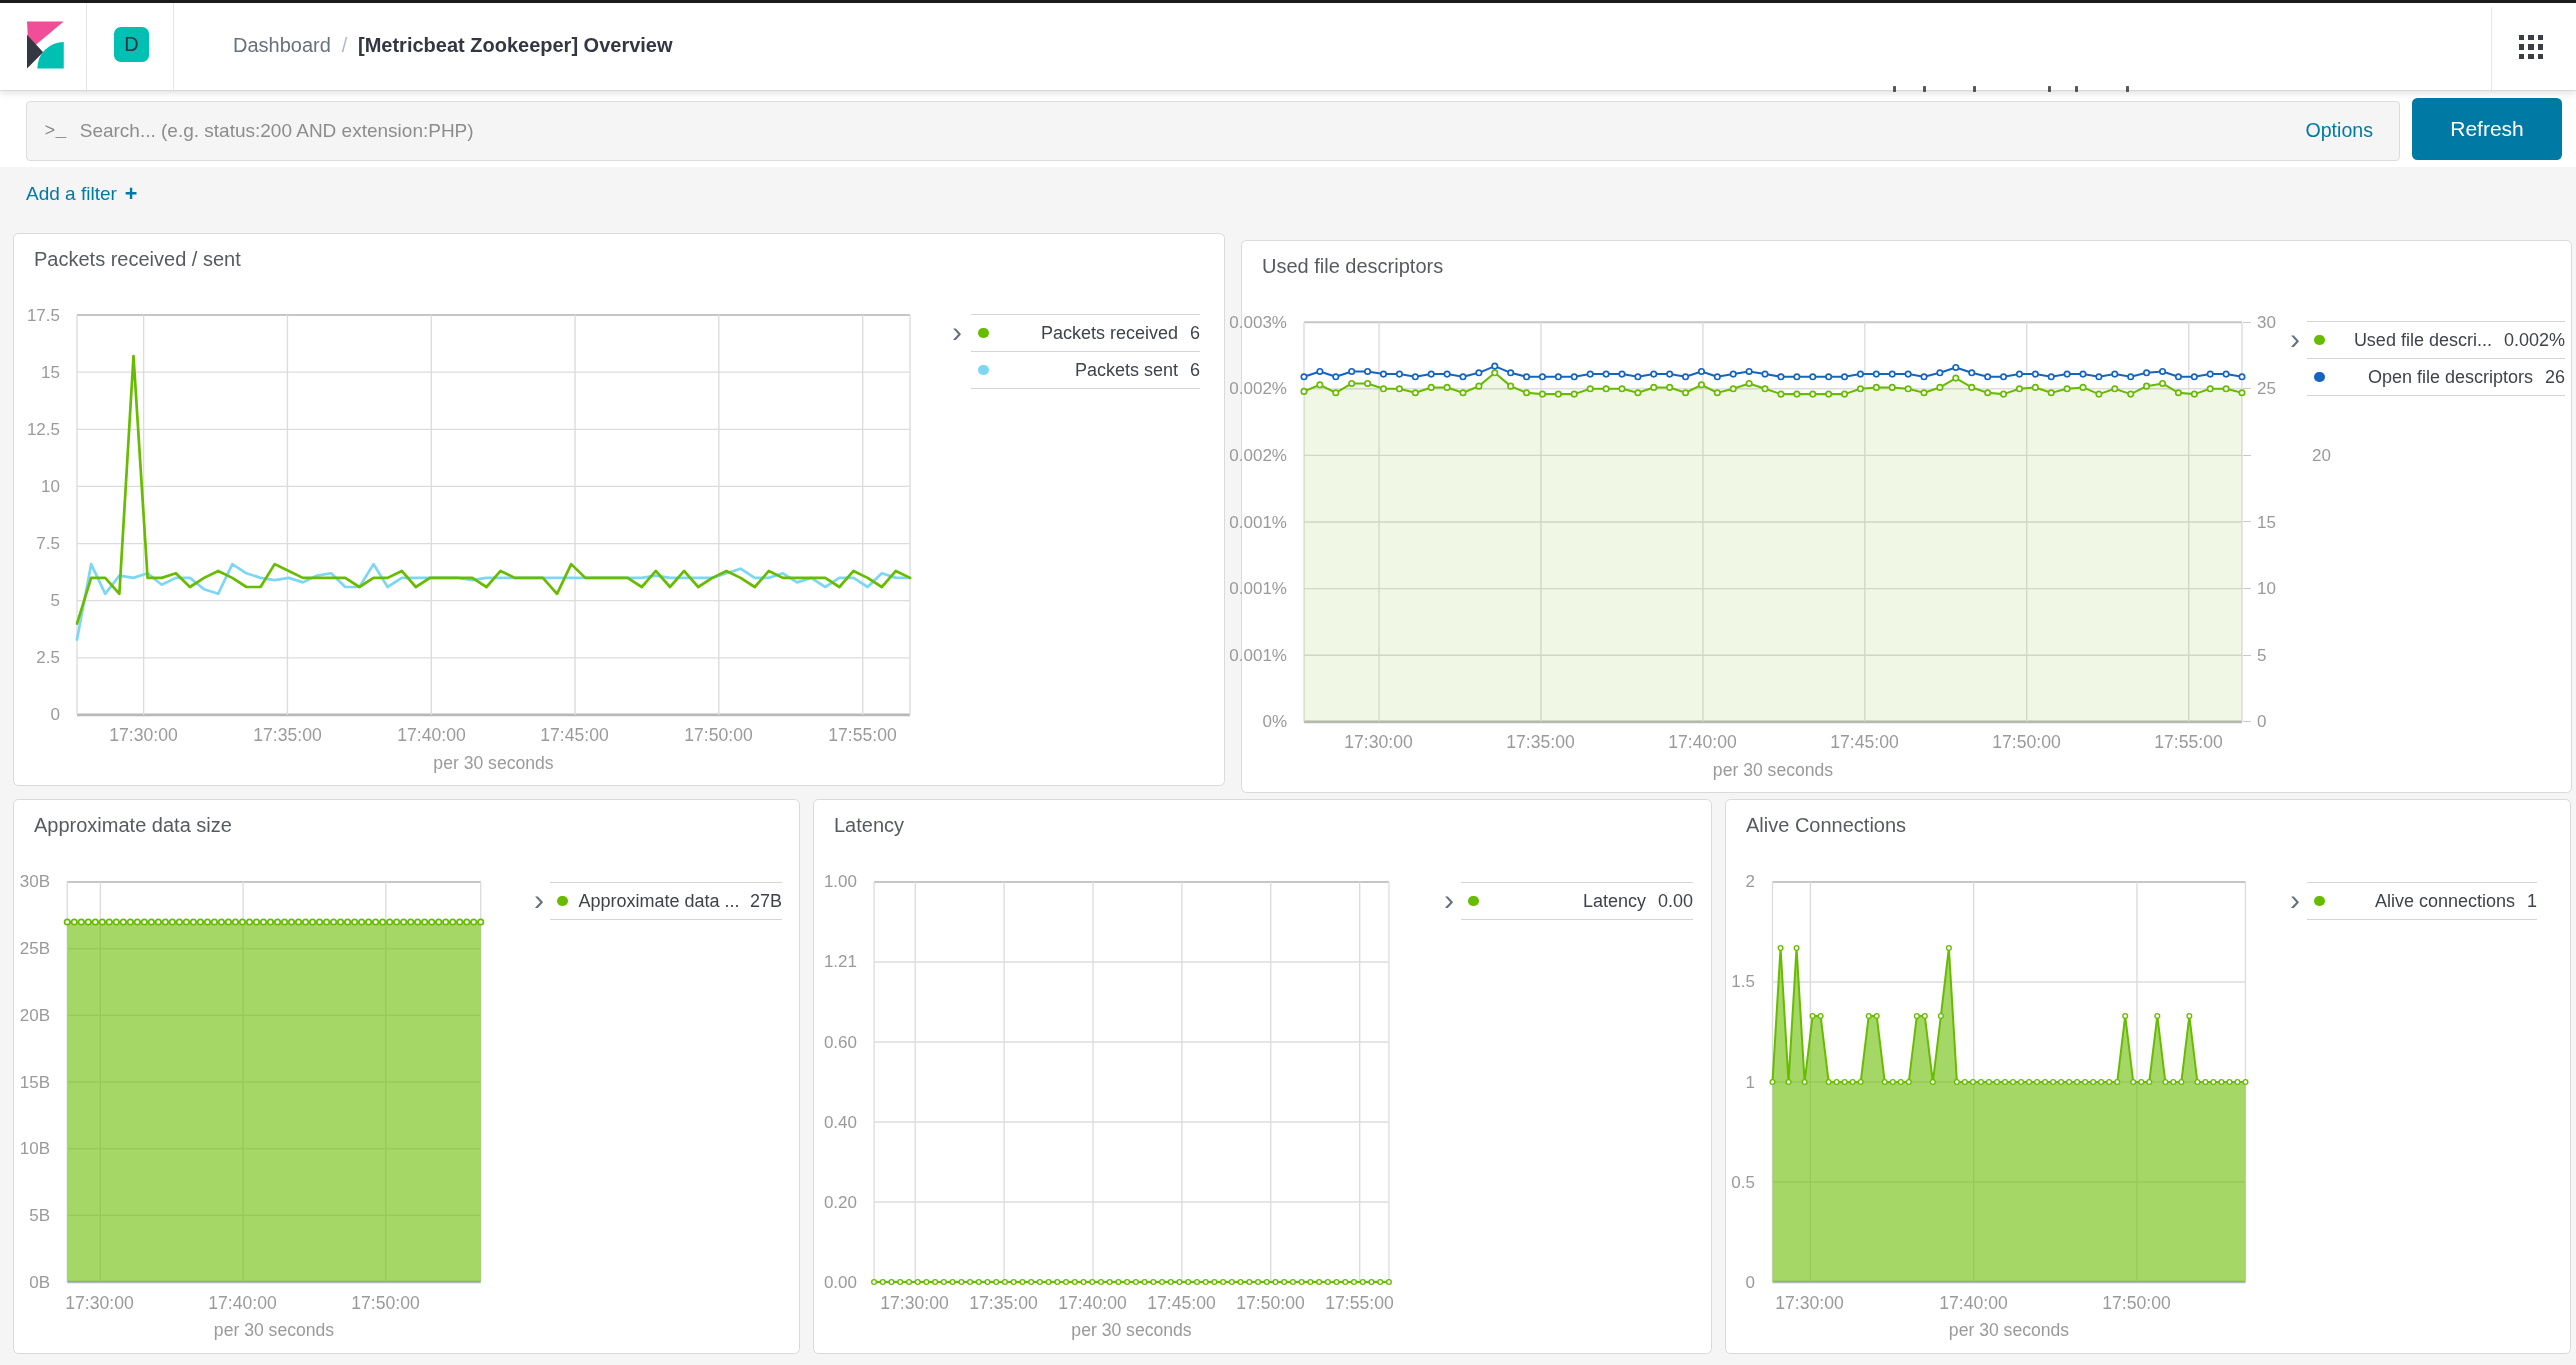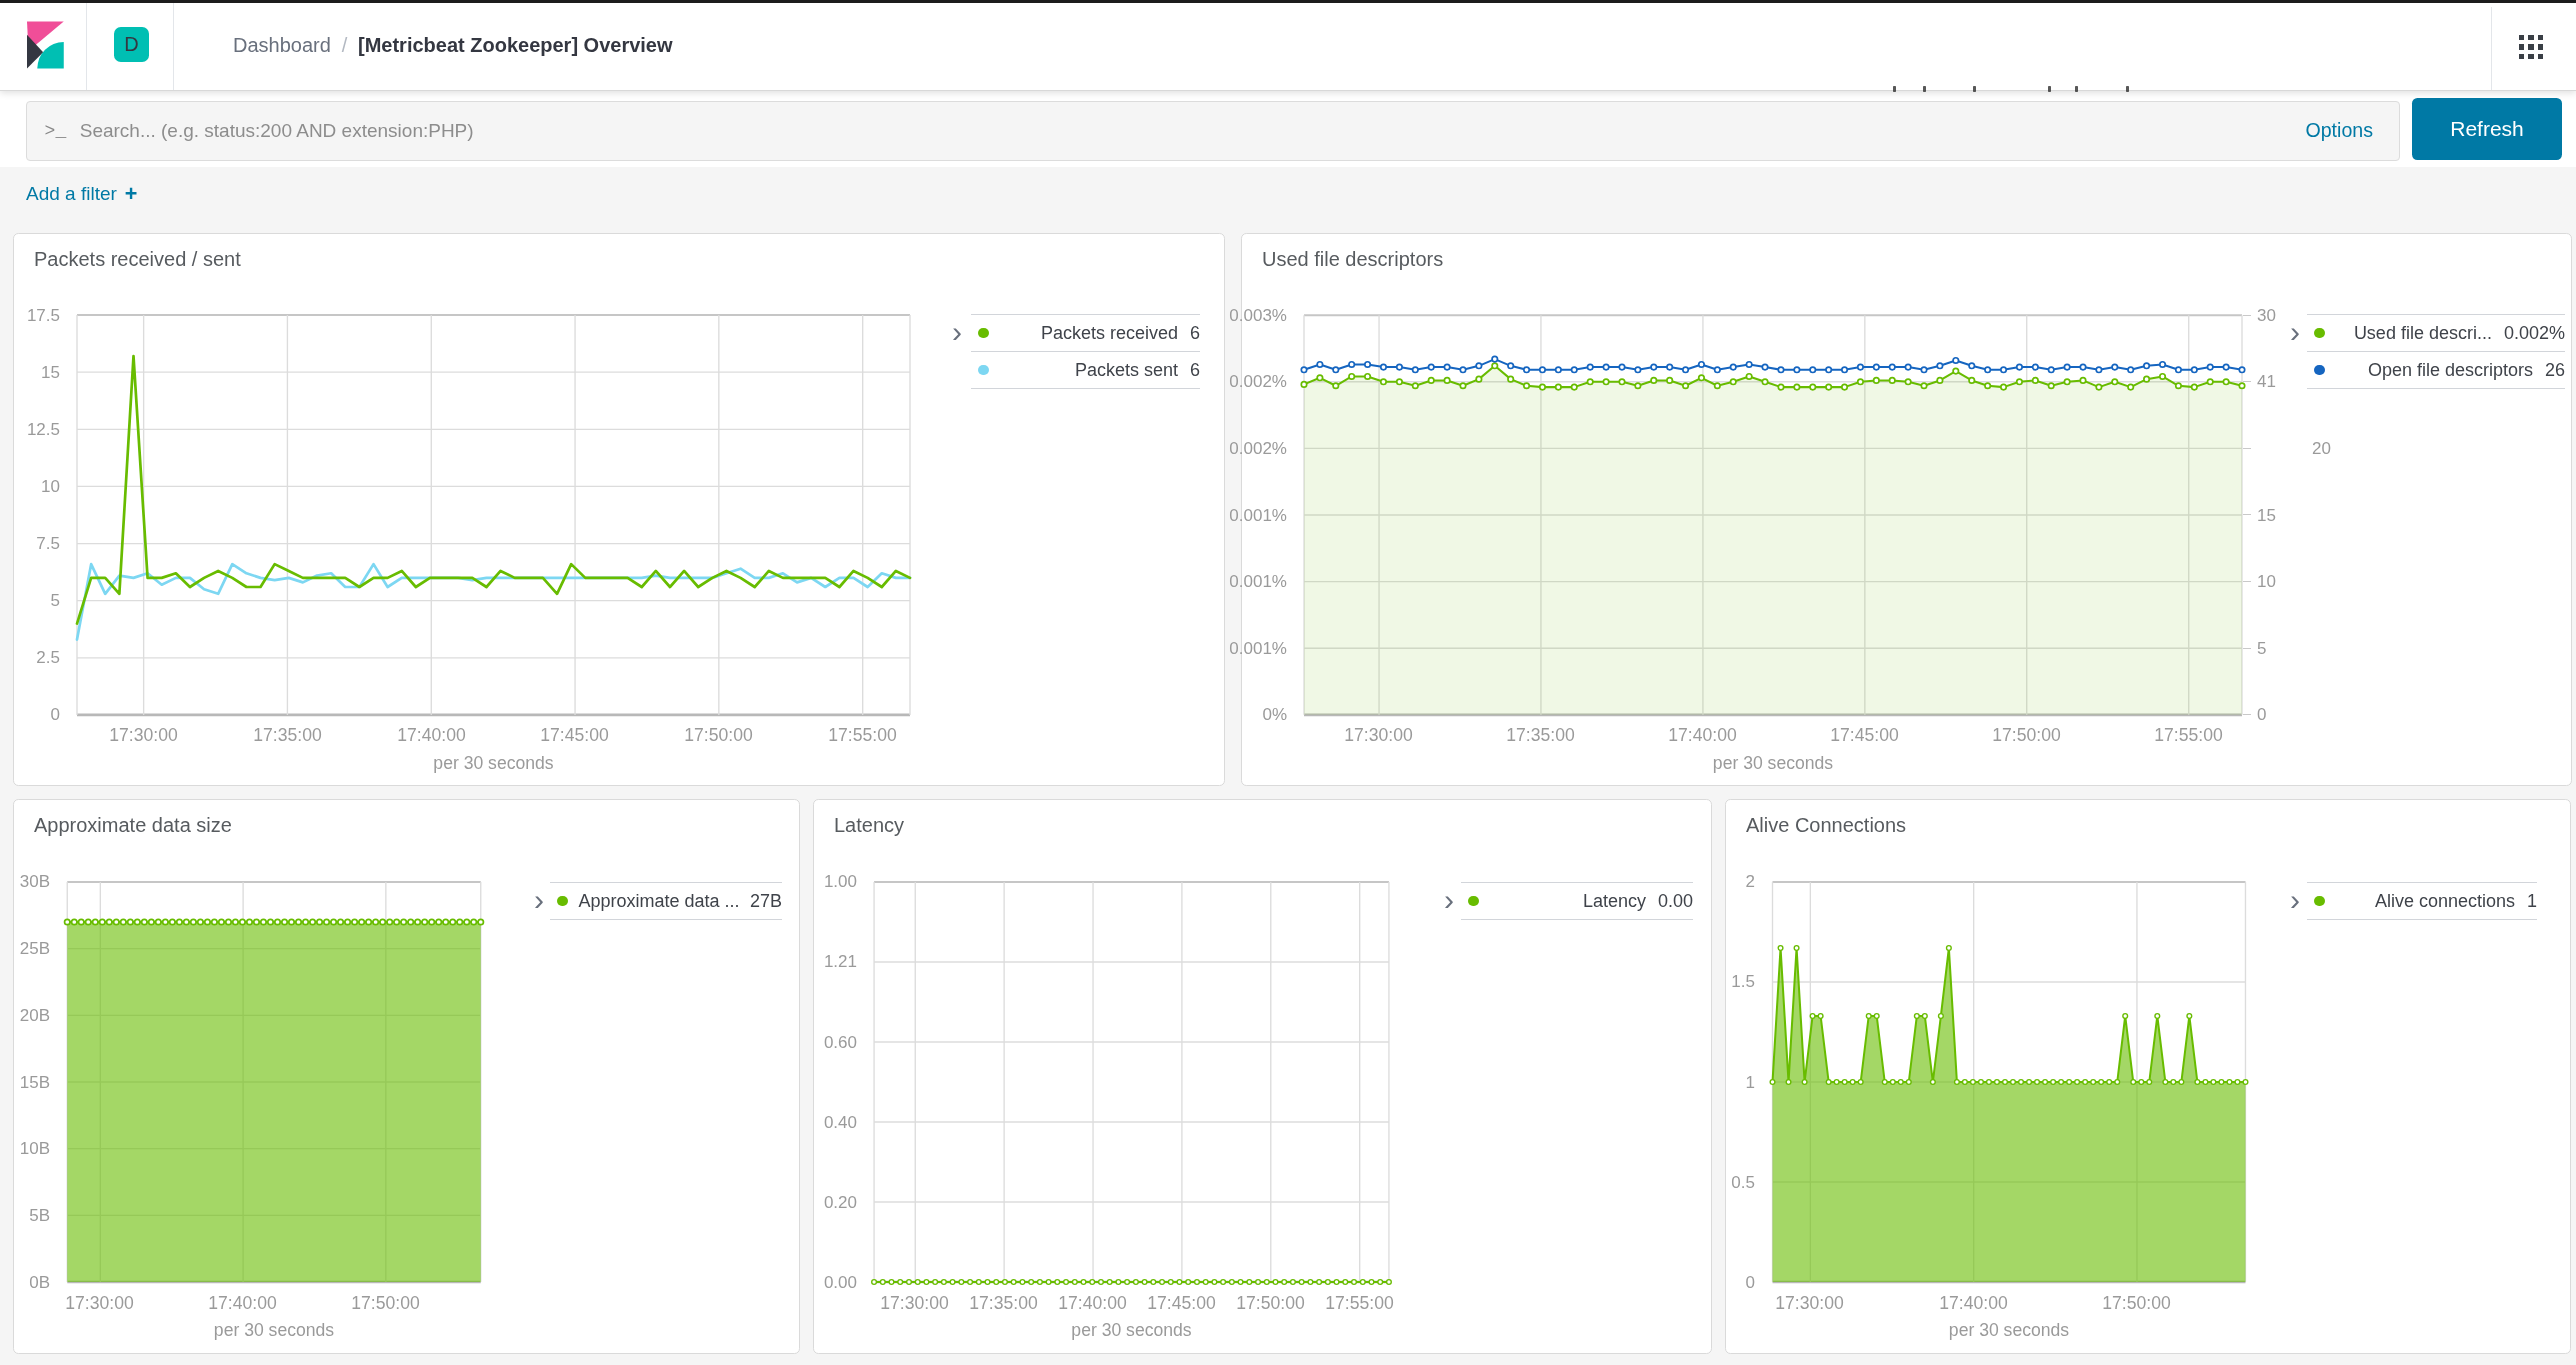--- a/index.html
+++ b/index.html
@@ -170,21 +170,21 @@
           <span class="lname">Packets received</span>
           <span class="lval">6</span>
         </div>
         <div class="lrow">
           <span class="ldot" style="background: rgb(125, 215, 242);"></span>
           <span class="lname">Packets sent</span>
           <span class="lval">6</span>
         </div>
       </div>
     </div>
-  <div class="panel" style="left:1241px;top:233px;width:1331px;height:553px;">
+  <div class="panel" style="left:1241px;top:240px;width:1331px;height:553px;">
     <h3 class="panel-title">Used file descriptors</h3>
   <div class="plot" style="left: 62px; top: 81px; width: 938px; height: 400px;">
         <svg width="938" height="400" viewBox="0 0 1387 591">
           <line x1="0" y1="0" x2="1387" y2="0" stroke="#c6c6c6" stroke-width="3"></line>
           <line x1="0" y1="98.5" x2="1387" y2="98.5" stroke="#dcdcdc" stroke-width="2"></line>
           <line x1="0" y1="197" x2="1387" y2="197" stroke="#dcdcdc" stroke-width="2"></line>
           <line x1="0" y1="295.5" x2="1387" y2="295.5" stroke="#dcdcdc" stroke-width="2"></line>
           <line x1="0" y1="394" x2="1387" y2="394" stroke="#dcdcdc" stroke-width="2"></line>
           <line x1="0" y1="492.5" x2="1387" y2="492.5" stroke="#dcdcdc" stroke-width="2"></line>
           <line x1="0" y1="591" x2="1387" y2="591" stroke="#b8b8b8" stroke-width="4"></line>
@@ -324,21 +324,21 @@
       <div class="ylab" style="left: -29px; top: 70px; width: 74px; text-align: right;">0.003%</div>
       <div class="ylab" style="left: -29px; top: 136px; width: 74px; text-align: right;">0.002%</div>
       <div class="ylab" style="left: -29px; top: 203px; width: 74px; text-align: right;">0.002%</div>
       <div class="ylab" style="left: -29px; top: 270px; width: 74px; text-align: right;">0.001%</div>
       <div class="ylab" style="left: -29px; top: 336px; width: 74px; text-align: right;">0.001%</div>
       <div class="ylab" style="left: -29px; top: 403px; width: 74px; text-align: right;">0.001%</div>
       <div class="ylab" style="left: -29px; top: 469px; width: 74px; text-align: right;">0%</div>
       <div class="ytick" style="left: 1001px; top: 81px;"></div>
       <div class="ylab" style="left: 1015px; top: 70px; width: 74px; text-align: left;">30</div>
       <div class="ytick" style="left: 1001px; top: 147px;"></div>
-      <div class="ylab" style="left: 1015px; top: 136px; width: 74px; text-align: left;">41</div>
+      <div class="ylab" style="left: 1015px; top: 136px; width: 74px; text-align: left;">25</div>
       <div class="ytick" style="left: 1001px; top: 214px;"></div>
       <div class="ylab" style="left: 1015px; top: 203px; width: 74px; text-align: right;">20</div>
       <div class="ytick" style="left: 1001px; top: 280px;"></div>
       <div class="ylab" style="left: 1015px; top: 270px; width: 74px; text-align: left;">15</div>
       <div class="ytick" style="left: 1001px; top: 347px;"></div>
       <div class="ylab" style="left: 1015px; top: 336px; width: 74px; text-align: left;">10</div>
       <div class="ytick" style="left: 1001px; top: 414px;"></div>
       <div class="ylab" style="left: 1015px; top: 403px; width: 74px; text-align: left;">5</div>
       <div class="ytick" style="left: 1001px; top: 480px;"></div>
       <div class="ylab" style="left: 1015px; top: 469px; width: 74px; text-align: left;">0</div>

